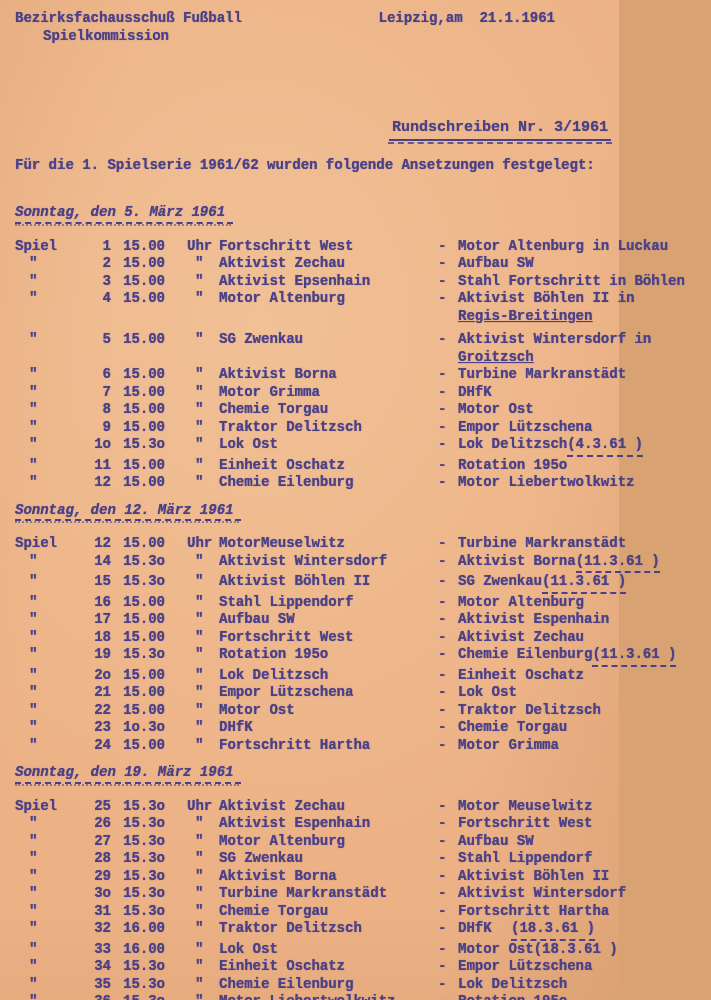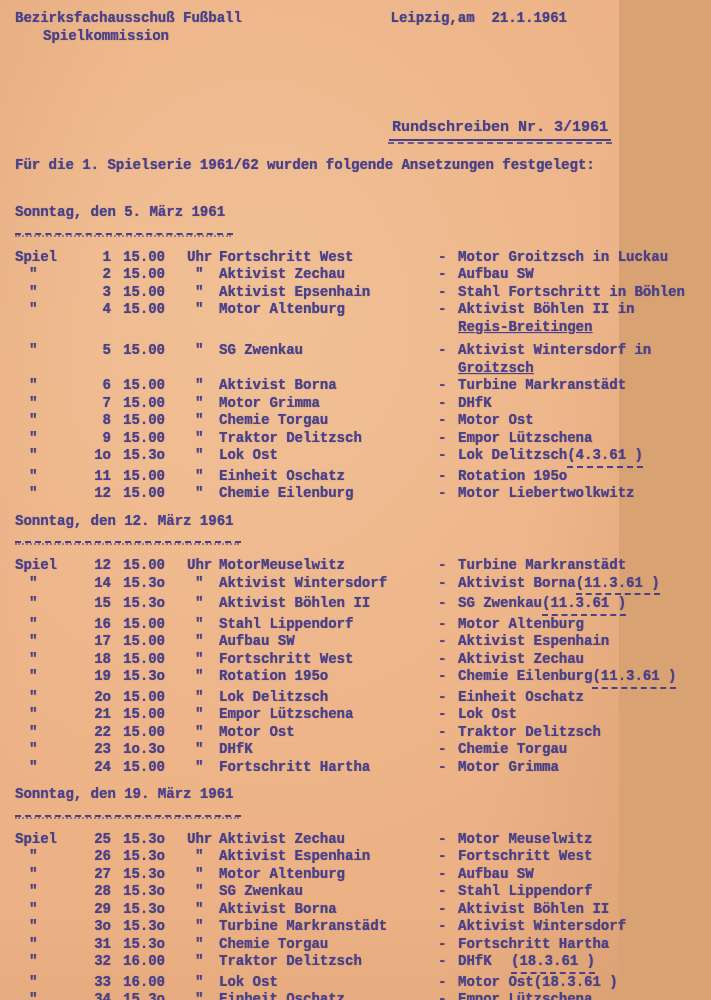--- a/index.html
+++ b/index.html
@@ -13,37 +13,37 @@
       linear-gradient(100deg, rgba(120,70,20,0.06), rgba(0,0,0,0) 18%, rgba(0,0,0,0) 78%, rgba(120,70,20,0.10)),
       linear-gradient(0deg, rgba(120,70,20,0.05), rgba(0,0,0,0) 10%),
       #ecb184;
     font-family:"Liberation Mono","DejaVu Sans Mono",monospace;
     font-size:14px;line-height:17.5px;font-weight:700;
     color:#4a4189;
     text-shadow:0 0 1px rgba(74,63,137,0.65), 0.4px 0.4px 0.6px rgba(74,63,137,0.35);
   }
   .hdr{display:flex;justify-content:space-between;align-items:flex-start;}
   .hdr-left .l2{padding-left:28px;}
-  .hdr-right{white-space:pre;margin-right:44px;text-align:center;}
+  .hdr-right{white-space:pre;margin-right:56px;text-align:center;}
   .title-wrap{text-align:right;margin-top:74px;}
   .title{
     display:inline-block;position:relative;font-size:15px;
     border-bottom:2px solid currentColor;padding:0 3px 2px 3px;
   }
   .title::after{
     content:"";position:absolute;left:-1px;right:-1px;bottom:-5px;
     border-bottom:2px dashed currentColor;opacity:.8;
   }
   .intro{margin-top:16px;white-space:pre;}
   .sec{margin-top:10px;}
   .sec:first-child{margin-top:30px;}
   .sec-h{margin-bottom:14px;}
   .sec-h .ht{
     display:inline-block;position:relative;
-    border-bottom:2px dashed currentColor;padding:0 8px 11px 0;
+    border-bottom:2px dashed currentColor;padding:0 8px 0 0;font-style:italic;
   }
   .sec-h .ht::after{
     content:"";position:absolute;left:0;right:2px;bottom:-4px;
     border-bottom:2px dotted currentColor;opacity:.55;
   }
   .row{display:flex;align-items:flex-start;}
   .row.gap{margin-top:6px;}
   .c{flex:none;white-space:pre;}
   .lab{width:56px;}
   .lab.dit{padding-left:14px;box-sizing:border-box;}
@@ -82,21 +82,21 @@
       <section class="sec">
         <div class="sec-h"><span class="ht">Sonntag, den 5. März 1961</span></div>
         <div class="row">
           <span class="c lab">Spiel</span>
           <span class="c no">1</span>
           <span class="c time">15.00</span>
           <span class="c unit">Uhr</span>
           <span class="c home">Fortschritt West</span>
           <span class="c dash">-</span>
           <span class="away">
-            <span class="away-line"><span class="away-name">Motor Groitzsch in Luckau</span></span>
+            <span class="away-line"><span class="away-name">Motor Altenburg in Luckau</span></span>
           </span>
         </div>
         <div class="row">
           <span class="c lab dit">"</span>
           <span class="c no">2</span>
           <span class="c time">15.00</span>
           <span class="c unit dit">"</span>
           <span class="c home">Aktivist Zechau</span>
           <span class="c dash">-</span>
           <span class="away">

